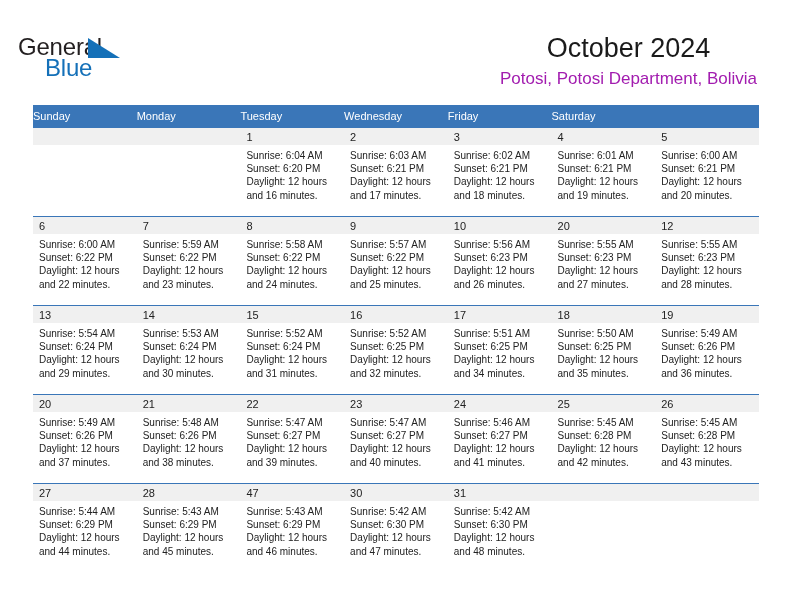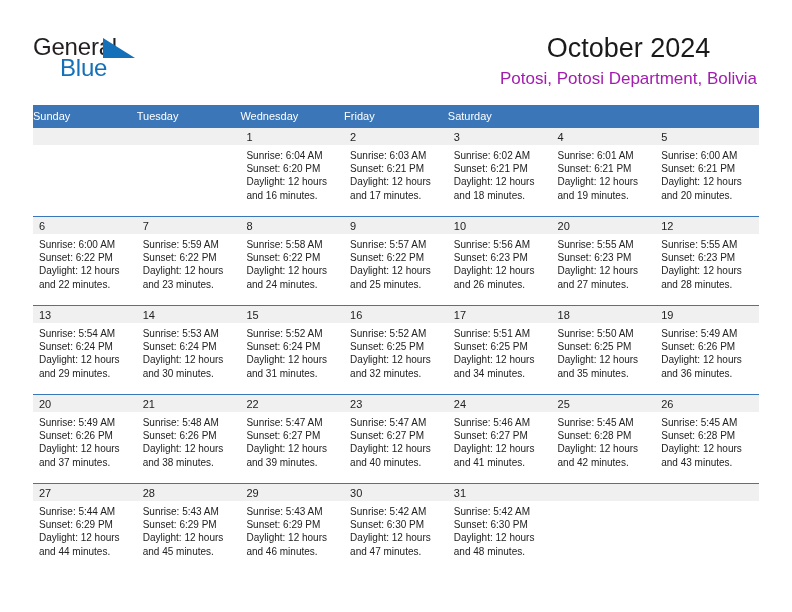--- a/index.html
+++ b/index.html
@@ -26,21 +26,21 @@
   .header {
     position: absolute;
     left: 0;
     top: 0;
     width: 792px;
     height: 104px;
   }
 
   .logo {
     position: absolute;
-    left: 33px;
+    left: 18px;
     top: 33px;
     width: 180px;
     height: 50px;
   }
   .logo-general {
     position: absolute;
     left: 0;
     top: 0;
     font-size: 24px;
     letter-spacing: -0.2px;
@@ -170,20 +170,21 @@
     <div class="title-block">
       <div class="cal-title">October 2024</div>
       <div class="cal-subtitle">Potosi, Potosi Department, Bolivia</div>
     </div>
 
   </div>
 
   <div class="calendar">
     <div class="weekday-row" id="weekday-row">
         <div class="weekday-cell">Sunday</div>
+        <div class="weekday-cell">Monday</div>
         <div class="weekday-cell">Tuesday</div>
         <div class="weekday-cell">Wednesday</div>
         <div class="weekday-cell">Friday</div>
         <div class="weekday-cell">Saturday</div>
       </div>
     <div id="weeks-container">
         <div class="week-row">
           <div class="day-cell empty">
             <div class="day-num-band"></div>
             <div class="day-body"></div>
@@ -446,21 +447,21 @@
           <div class="day-cell">
             <div class="day-num-band">28</div>
             <div class="day-body">
               <div>Sunrise: 5:43 AM</div>
               <div>Sunset: 6:29 PM</div>
               <div>Daylight: 12 hours</div>
               <div>and 45 minutes.</div>
             </div>
           </div>
           <div class="day-cell">
-            <div class="day-num-band">29</div>
+            <div class="day-num-band">47</div>
             <div class="day-body">
               <div>Sunrise: 5:43 AM</div>
               <div>Sunset: 6:29 PM</div>
               <div>Daylight: 12 hours</div>
               <div>and 46 minutes.</div>
             </div>
           </div>
           <div class="day-cell">
             <div class="day-num-band">30</div>
             <div class="day-body">

